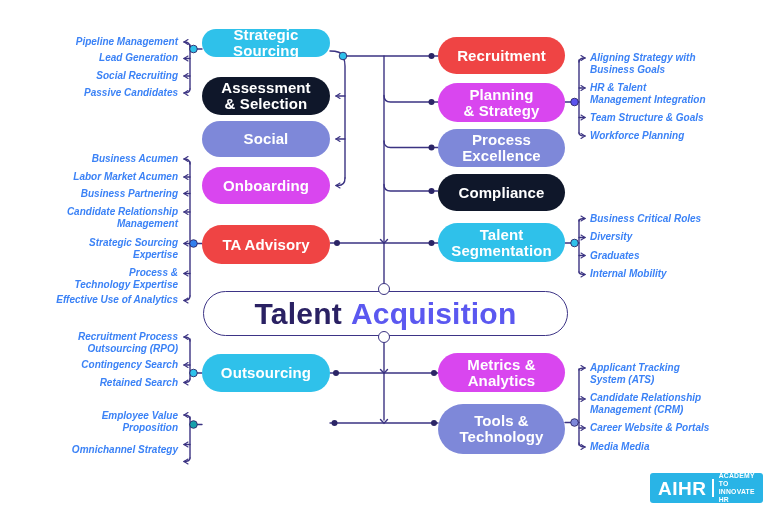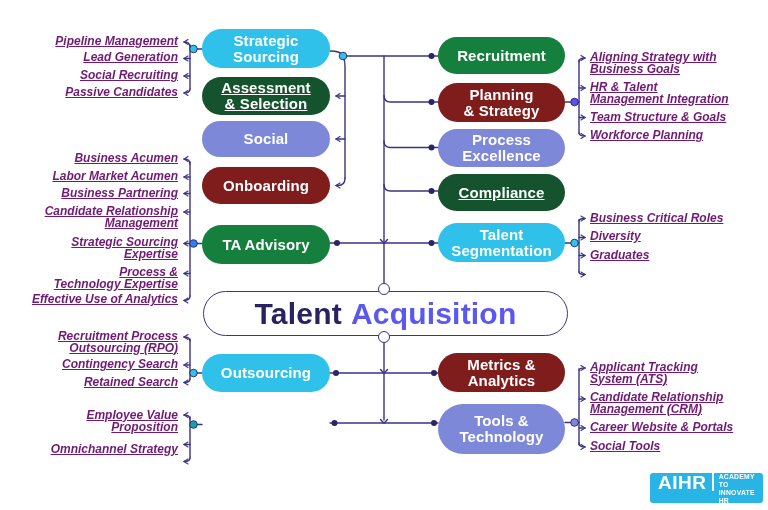--- a/index.html
+++ b/index.html
@@ -8,47 +8,46 @@
     font-family:"Liberation Sans",sans-serif;overflow:hidden;
   }
   #wires{position:absolute;left:0;top:0;z-index:1;}
   .pill{
     position:absolute;z-index:2;border-radius:999px;
     display:flex;align-items:center;justify-content:center;text-align:center;
     color:#ffffff;font-weight:700;font-size:15px;line-height:16px;
     white-space:pre-line;letter-spacing:.1px;
   }
   .c-cyan{background:#2fc1ea;}
-  .c-teal{background:#14532d;text-decoration:underline;}
+  .c-teal{background:#0f172a;}
   .c-periwinkle{background:#7e88d9;}
-  .c-violet{background:#7f1d1d;}
-  .c-blue{background:#15803d;}
+  .c-violet{background:#d946ef;}
+  .c-blue{background:#ef4444;}
   .lbl{
-    position:absolute;z-index:2;color:#701a75;
-    font-style:italic;font-weight:700;font-size:12px;line-height:11.5px;
+    position:absolute;z-index:2;color:#3b82f6;
+    font-style:italic;font-weight:700;font-size:10px;line-height:11.5px;
     white-space:pre-line;
-    text-decoration:underline;
   }
   .lbl-r{right:590px;text-align:right;width:170px;}
   .lbl-l{left:590px;text-align:left;width:170px;}
   .title-pill{
     position:absolute;z-index:2;left:203px;top:291px;width:363px;height:43px;
     background:#ffffff;border:1.6px solid #3d3486;border-radius:24px;
     display:flex;align-items:center;justify-content:center;
     font-weight:800;font-size:30px;letter-spacing:.2px;
   }
   .title-pill .t1{color:#2a2163;margin-right:9px;}
   .title-pill .t2{color:#5b58f0;}
   .port{
     position:absolute;z-index:3;width:12px;height:12px;border-radius:50%;
     background:#ffffff;border:1.6px solid #3b3382;box-sizing:border-box;
   }
   .logo{
     position:absolute;z-index:2;left:650px;top:473px;width:113px;height:30px;
-    background:#29b4e6;border-radius:3px;display:flex;align-items:flex-start;
+    background:#29b4e6;border-radius:3px;display:flex;align-items:center;
     padding-left:8px;box-sizing:border-box;color:#fff;
   }
   .logo-brand{font-size:19px;font-weight:800;letter-spacing:.5px;line-height:19px;}
   .logo-divider{width:1.3px;height:18px;background:#ffffff;margin:0 5px 0 6px;}
   .logo-tag{display:flex;flex-direction:column;font-size:6.8px;font-weight:800;
     line-height:8px;letter-spacing:.25px;}
 </style>
 </head>
 <body>
 
@@ -146,21 +145,21 @@
       <circle cx="193.5" cy="49" r="3.8" fill="#2fc1ea" stroke="#2b2566" stroke-width="0.9"></circle>
       <circle cx="193.5" cy="243.5" r="3.8" fill="#327fed" stroke="#2b2566" stroke-width="0.9"></circle>
       <circle cx="193.5" cy="373" r="3.8" fill="#2fc1ea" stroke="#2b2566" stroke-width="0.9"></circle>
       <circle cx="193.5" cy="424.5" r="3.8" fill="#16a0aa" stroke="#2b2566" stroke-width="0.9"></circle>
       <circle cx="574.5" cy="102" r="3.8" fill="#5b53ee" stroke="#2b2566" stroke-width="0.9"></circle>
       <circle cx="574.5" cy="243" r="3.8" fill="#2fc1ea" stroke="#2b2566" stroke-width="0.9"></circle>
       <circle cx="574.5" cy="422.5" r="3.8" fill="#7e88d9" stroke="#2b2566" stroke-width="0.9"></circle>
     </g>
   </svg>
 
-  <div class="pill c-cyan" style="left:202px;top:29px;width:128px;height:39px">Strategic
+  <div class="pill c-cyan" style="left:202px;top:29px;width:128px;height:28px">Strategic
 Sourcing</div>
   <div class="pill c-teal" style="left:202px;top:77px;width:128px;height:38px">Assessment
 &amp; Selection</div>
   <div class="pill c-periwinkle" style="left:202px;top:121px;width:128px;height:36px">Social</div>
   <div class="pill c-violet" style="left:202px;top:167px;width:128px;height:37px">Onboarding</div>
   <div class="pill c-blue" style="left:202px;top:225px;width:128px;height:39px">TA Advisory</div>
   <div class="pill c-cyan" style="left:202px;top:354px;width:128px;height:38px">Outsourcing</div>
 
   <div class="pill c-blue" style="left:438px;top:37px;width:127px;height:37px">Recruitment</div>
   <div class="pill c-violet" style="left:438px;top:83px;width:127px;height:39px">Planning
@@ -210,27 +209,28 @@
   <div class="lbl lbl-l" style="top:52px">Aligning Strategy with
 Business Goals</div>
   <div class="lbl lbl-l" style="top:112px">Team Structure &amp; Goals</div>
   <div class="lbl lbl-l" style="top:82px">HR &amp; Talent
 Management Integration</div>
   <div class="lbl lbl-l" style="top:130px">Workforce Planning</div>
 
   <div class="lbl lbl-l" style="top:213px">Business Critical Roles</div>
   <div class="lbl lbl-l" style="top:231px">Diversity</div>
   <div class="lbl lbl-l" style="top:250px">Graduates</div>
+  <div class="lbl lbl-l" style="top:268px">Internal Mobility</div>
 
   <div class="lbl lbl-l" style="top:362px">Applicant Tracking
 System (ATS)</div>
   <div class="lbl lbl-l" style="top:392px">Candidate Relationship
 Management (CRM)</div>
   <div class="lbl lbl-l" style="top:422px">Career Website &amp; Portals</div>
-  <div class="lbl lbl-l" style="top:441px">Social Tools</div>
+  <div class="lbl lbl-l" style="top:441px">Media Media</div>
 
   <div class="logo">
     <span class="logo-brand">AIHR</span>
     <span class="logo-divider"></span>
     <span class="logo-tag">
       <span>ACADEMY TO</span>
       <span>INNOVATE HR</span>
     </span>
   </div>
 

